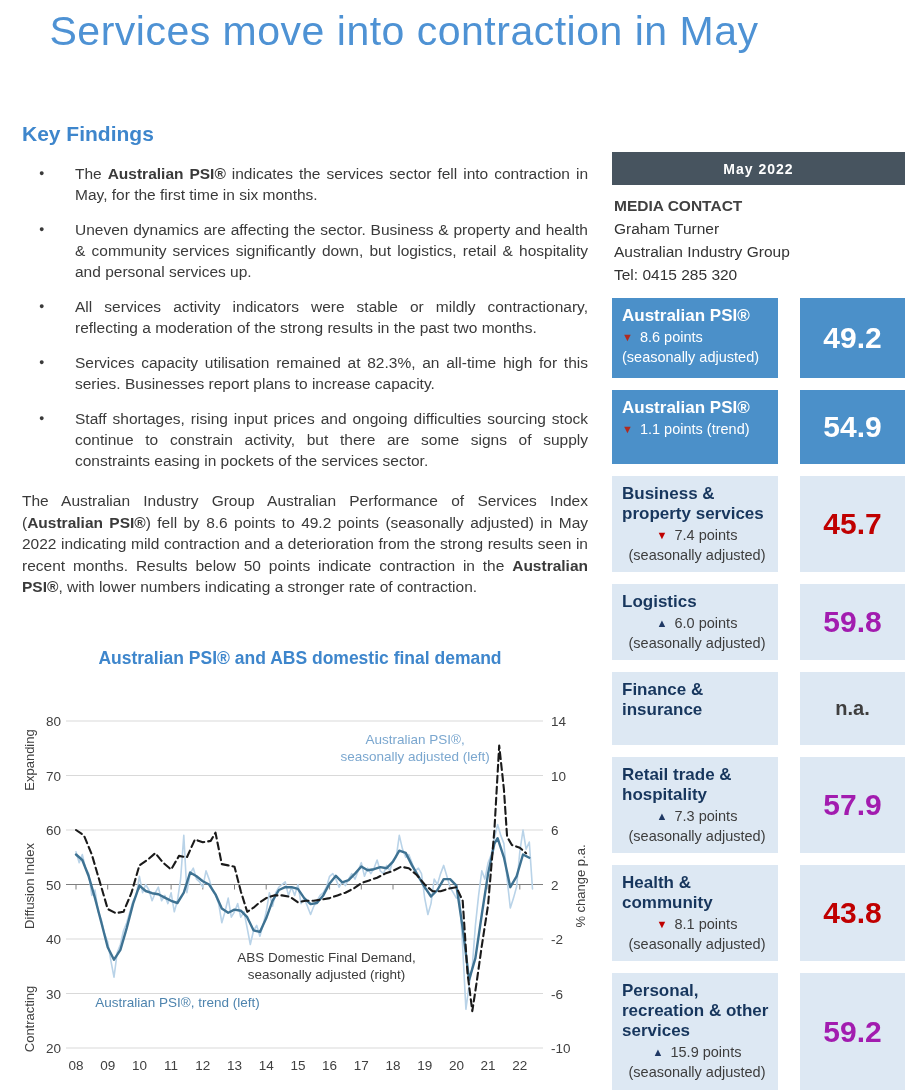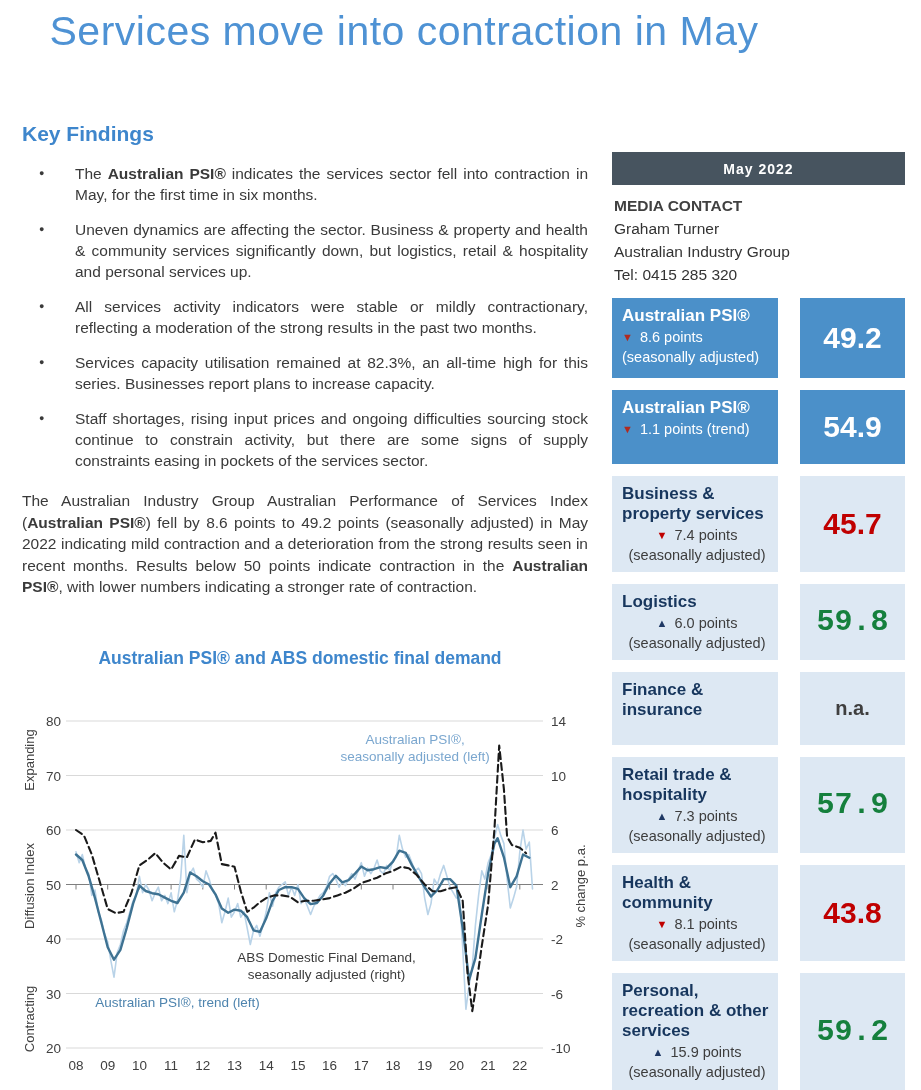--- a/index.html
+++ b/index.html
@@ -38,21 +38,21 @@
   .card.light .title{color:#17365d;}
   .card.light .change,.card.light .note{color:#3d3d3d;text-align:center;}
   .card .title{font-weight:700;font-size:17px;line-height:20px;}
   .card .change{font-size:14.5px;line-height:19px;margin-top:2px;}
   .card .note{font-size:14.5px;line-height:19px;}
   .tri{font-size:11px;margin-right:3px;position:relative;top:-1px;}
   .tri.down{color:#c00000;}
   .tri.up{color:#1f3864;}
   .card.blue .tri.down{color:#b02a20;}
   .card .value.red{color:#c00000;}
-  .card .value.dark{color:#15803d;font-family:Liberation Mono, monospace;}
+  .card .value.dark{color:#a21caf;}
   .card .value.na{color:#3f3f3f;font-size:20px;}
   .cards .card:nth-child(1){min-height:80px;}
   .cards .card:nth-child(2){min-height:74px;}
   .cards .card:nth-child(3){min-height:89px;}
   .cards .card:nth-child(4){min-height:73px;}
   .cards .card:nth-child(5){min-height:73px;}
   .cards .card:nth-child(6){min-height:93px;}
   .cards .card:nth-child(7){min-height:95px;}
   .cards .card:nth-child(8){min-height:117px;}
 </style>

